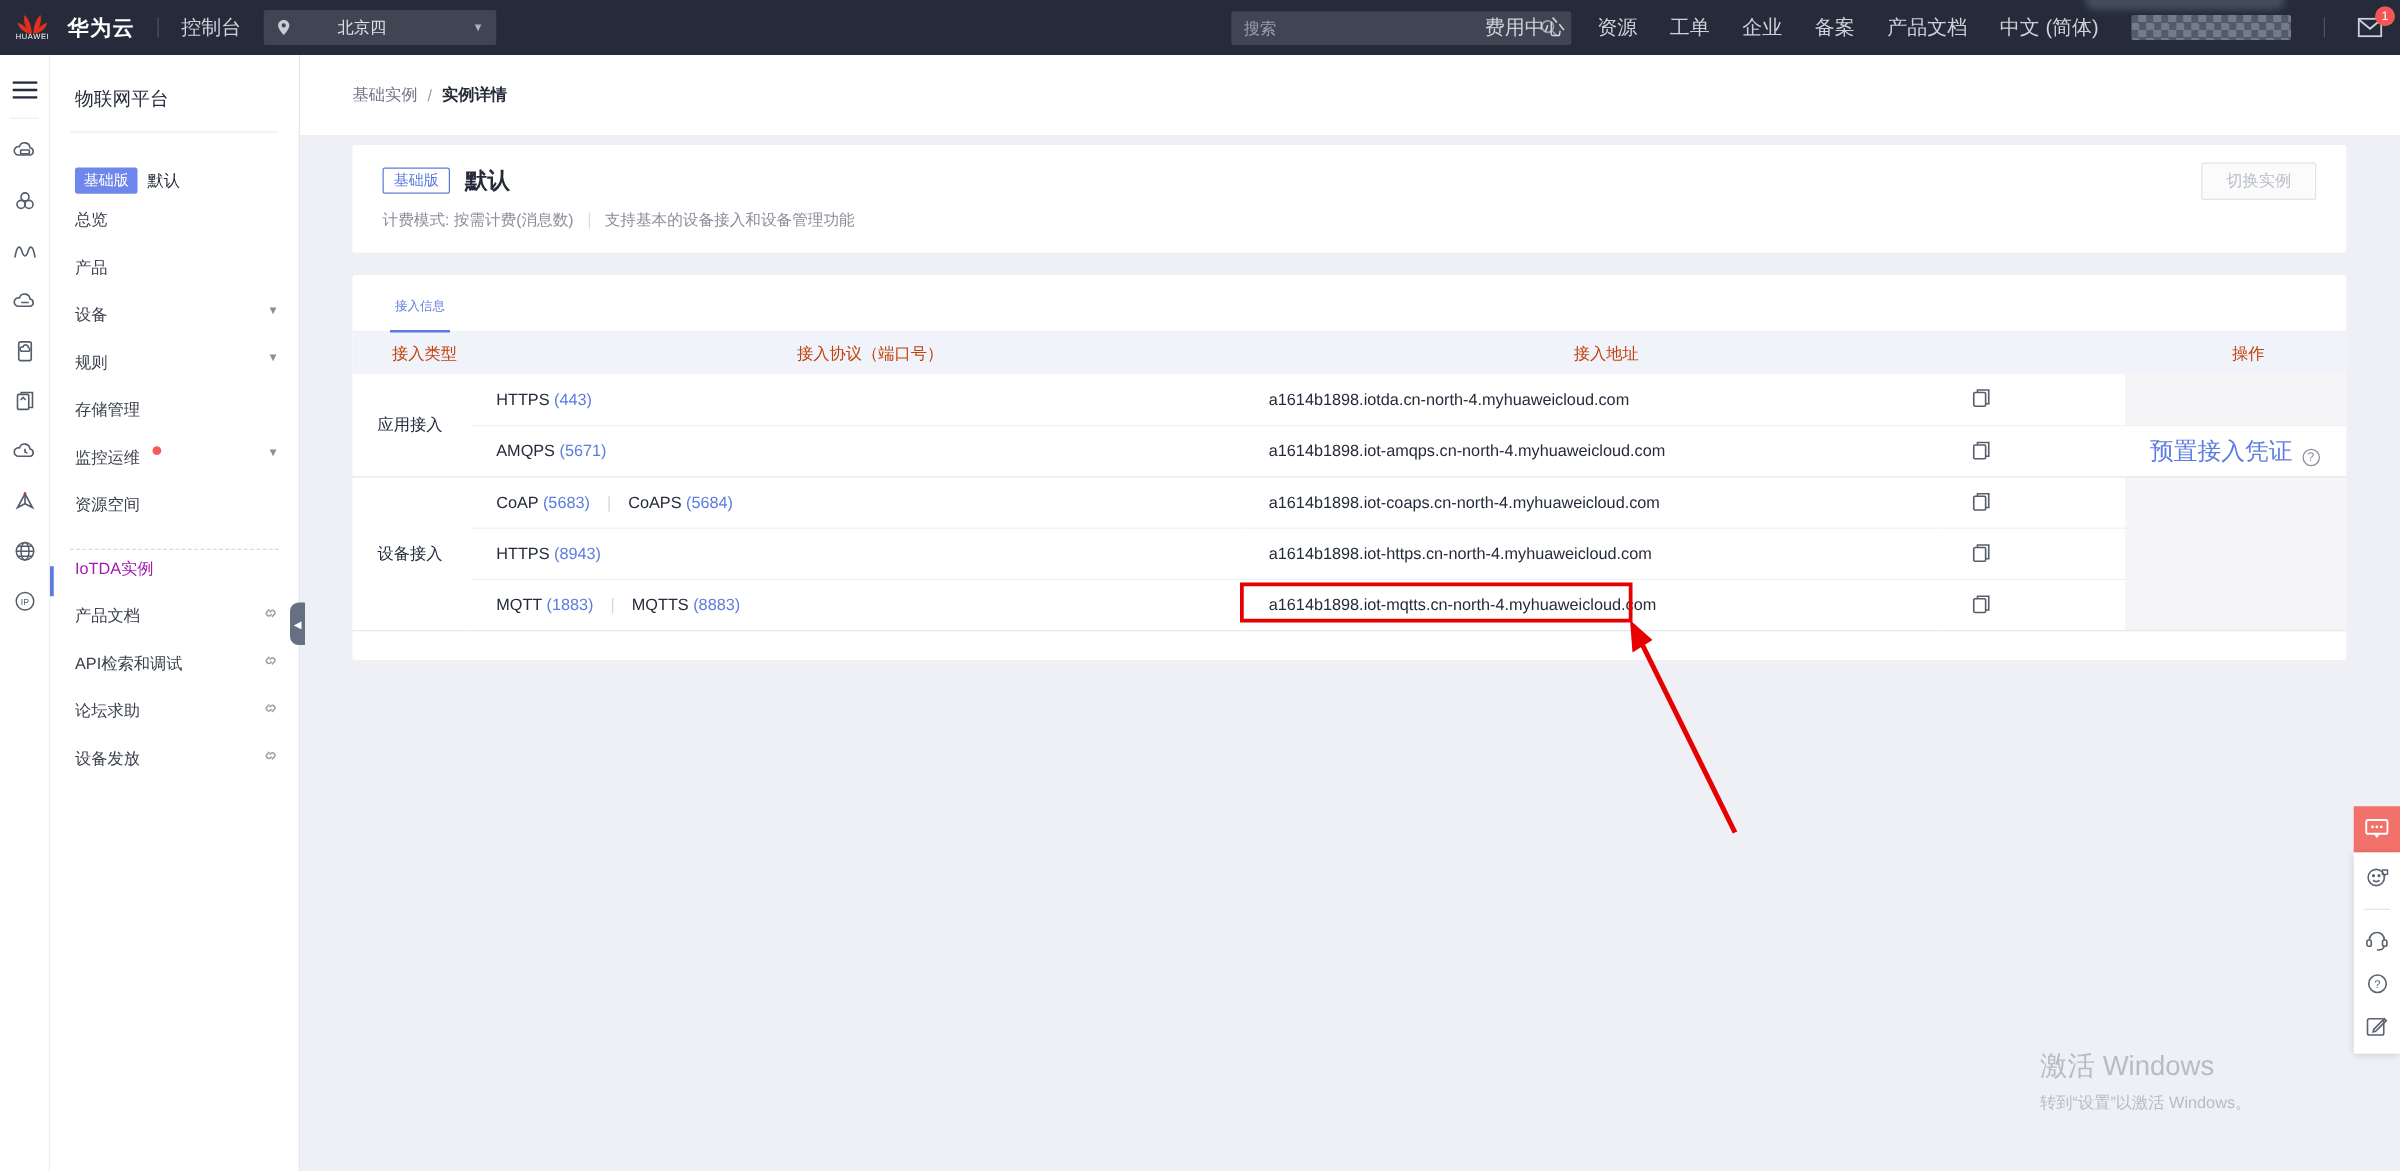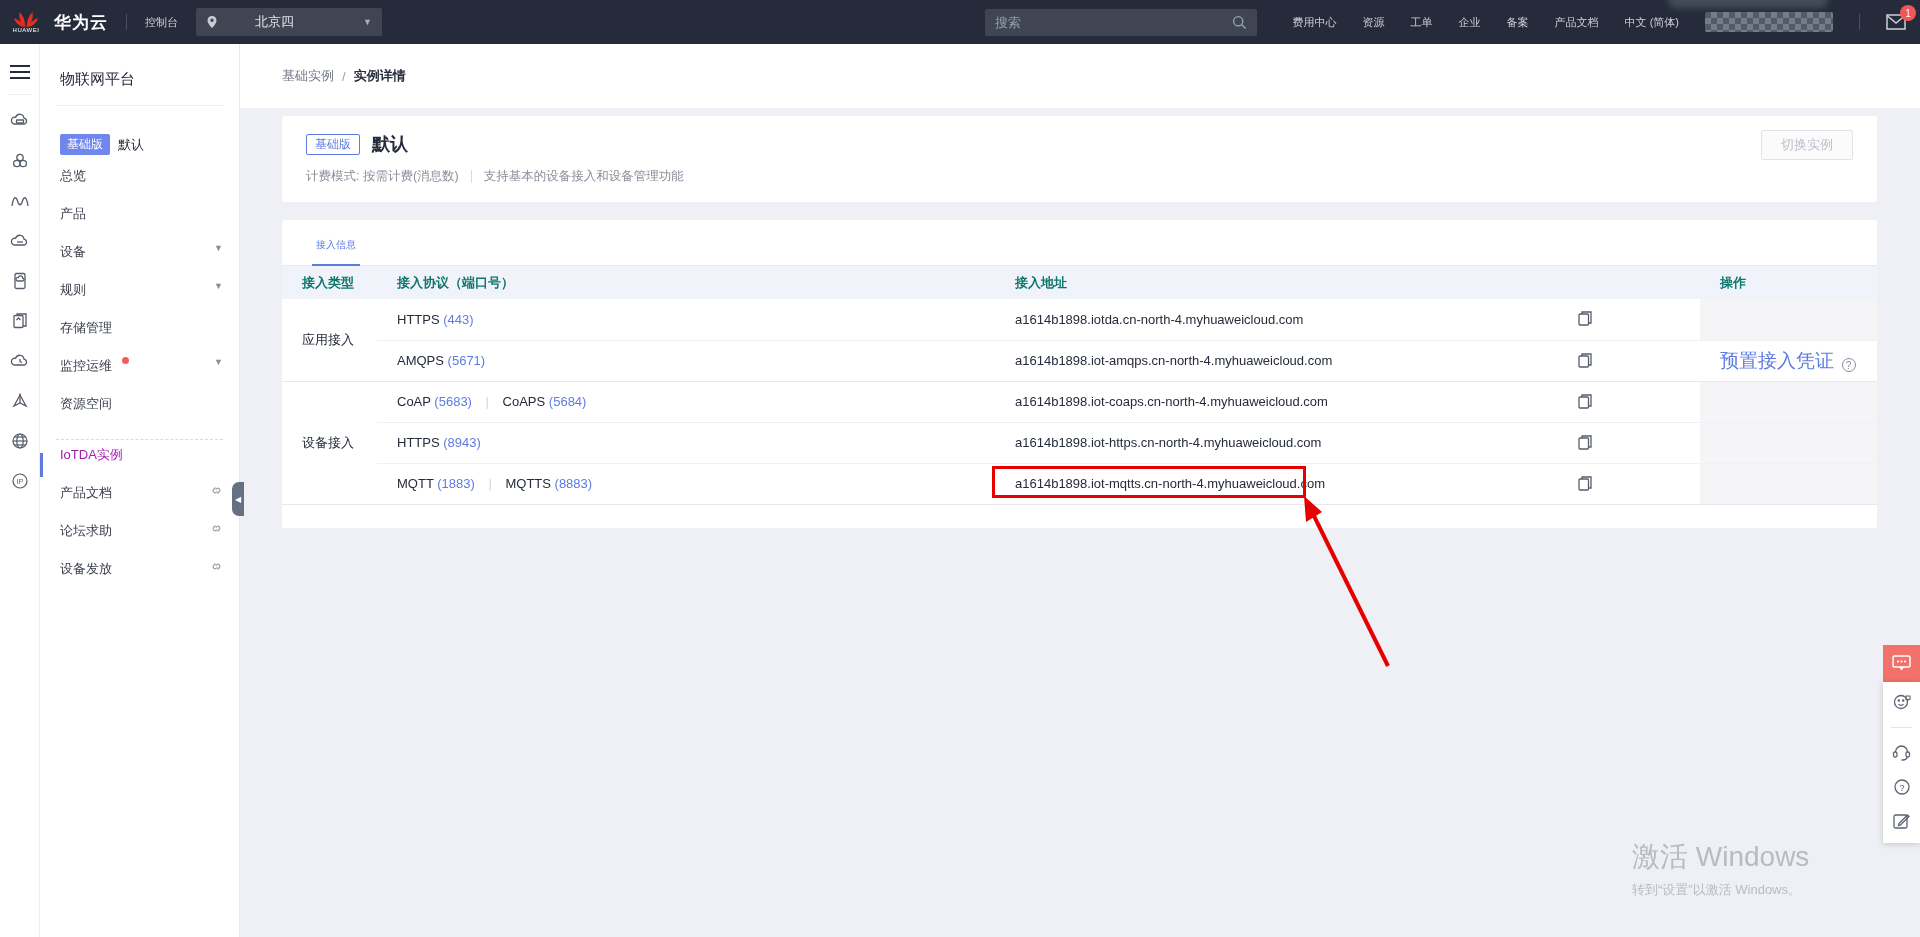--- a/index.html
+++ b/index.html
@@ -6,21 +6,21 @@
   html,body { width:1920px; height:937px; overflow:hidden; background:#eef0f5;
     font-family:"Liberation Sans","DejaVu Sans",sans-serif; }
 
   
   .topbar { position:absolute; left:0; top:0; width:1920px; height:44px;
     background:#252b3a; display:flex; align-items:center; z-index:50; }
   .logo-wrap { display:flex; flex-direction:column; align-items:center; margin-left:8px; width:36px; }
   .logo-text { color:#fff; font-size:6px; letter-spacing:.5px; margin-top:-1px; }
   .brand { color:#fff; font-size:17px; font-weight:bold; margin-left:10px; letter-spacing:1px; }
   .tb-sep { width:1px; height:16px; background:#4a5060; margin:0 18px; }
-  .tb-link { color:#ced1d9; font-size:11px; cursor:pointer; white-space:nowrap; }
+  .tb-link { color:#ced1d9; font-size:16px; cursor:pointer; white-space:nowrap; }
   .region-box { display:flex; align-items:center; background:#3f4552; border-radius:2px;
     height:28px; width:186px; margin-left:18px; padding:0 10px; color:#dfe2e8; font-size:13px; cursor:pointer;gap:29px; }
   .region-box .caret { margin-left:auto; font-size:9px; color:#aab0bc; }
   .search-box { position:absolute; left:985px; top:9px; width:272px; height:27px; background:#3f4552;
     border-radius:2px; display:flex; align-items:center; }
   .search-box input { flex:1; background:transparent; border:none; outline:none; color:#dfe2e8;
     font-size:13px; padding:0 10px; font-family:inherit; }
   .search-box input::placeholder { color:#99a0ad; }
   .tb-right { position:absolute; right:14px; top:0; height:44px; display:flex; align-items:center; gap:26px; }
   .mosaic { width:128px; height:20px; border-radius:2px; opacity:.95; filter:blur(.5px);
@@ -76,22 +76,22 @@
   .vsep { width:1px; height:13px; background:#d9dce3; margin:0 12px; }
   .switch-btn { position:absolute; right:24px; top:14px; width:92px; height:30px; background:#fbfbfc;
     border:1px solid #e2e4e9; border-radius:2px; color:#b9bec9; font-size:13px; cursor:not-allowed; }
 
   .card2 { left:42px; right:43px; top:176px; height:308px; }
   .tabrow { height:46px; border-bottom:1px solid #e8eaef; display:flex; align-items:flex-end; padding-left:30px; }
   .tab { font-size:10px; color:#5e7ce0; padding:0 4px 12px; border-bottom:2px solid #5e7ce0;
     margin-bottom:-1px; cursor:pointer; }
 
   table.acc { width:100%; border-collapse:collapse; table-layout:fixed; }
-  .acc th { background:#f0f3fa; height:33px; text-align:left; font-size:13px; color:#0f766e;
-    font-weight:bold; padding-left:20px; }
+  .acc th { background:#f0f3fa; height:33px; text-align:center; font-size:13px; color:#c2410c;
+    font-weight:normal; padding-left:20px; }
   .acc td { height:41px; font-size:13px; color:#252b3a; padding-left:20px; }
   .acc .c1 { width:95px; } .acc .c2 { width:618px; } .acc .c3 { width:560px; }
   .acc .c4 { width:145px; } .acc .c5 { width:177px; }
   .acc td.rowline { border-bottom:1px solid #f0f1f4; }
   .acc td.groupline { border-bottom:1px solid #e6e8ed; }
   .acc td.gray { background:#f5f5f7; }
   .port { color:#5e7ce0; cursor:pointer; }
   .proto-sep { color:#d3d6dd; margin:0 10px; }
   .copy-btn { background:none; border:none; cursor:pointer; padding:2px; display:inline-flex; }
   .action-link { color:#5e7ce0; font-size:19px; cursor:pointer; }
@@ -107,21 +107,21 @@
   .fl-red { position:absolute; right:0; top:645px; width:37px; height:37px; background:#f2716b;
     display:flex; align-items:center; justify-content:center; cursor:pointer; z-index:45; }
   .fl-panel { position:absolute; right:0; top:682px; width:37px; background:#fff;
     box-shadow:0 1px 6px rgba(0,0,0,.18); display:flex; flex-direction:column; align-items:center;
     padding:10px 0 12px; gap:15px; z-index:45; }
   .fl-ico { cursor:pointer; display:flex; }
   .fl-div { width:21px; height:1px; background:#e3e5ea; }
 
   
   .wm { position:absolute; left:1632px; top:838px; color:#aeb2bb; opacity:.85; z-index:5; }
-  .wm-1 { font-size:28px; }
+  .wm-1 { font-size:22px; }
   .wm-2 { font-size:13px; margin-top:5px; }
 </style>
 </head>
 <body>
 
 <div class="topbar">
   <div class="logo-wrap">
     <svg width="24" height="17" viewBox="0 0 24 17">
       <g fill="#e32f1e">
         <path d="M11 16 C7 13 4.5 8 5.5 1 C9 4 11 9 11.5 16 Z"></path>
@@ -283,20 +283,29 @@
       </li>
     <li class="menu-item">
         <span>资源空间</span>
       </li>
     <div class="menu-dashed"></div>
     <li class="menu-item active">
         <span>IoTDA实例</span>
       </li>
     <li class="menu-item">
         <span>产品文档</span>
+      <span class="ext">
+          <svg width="13" height="13" viewBox="0 0 13 13" fill="none" stroke="#9aa0ab" stroke-width="1.2">
+            <path d="M5.5 3.5 L3.5 5.5 a2 2 0 0 0 2.8 2.8 l1-1"></path>
+            <path d="M7.5 9.5 L9.5 7.5 a2 2 0 0 0 -2.8-2.8 l-1 1"></path>
+          </svg>
+        </span>
+      </li>
+    <li class="menu-item">
+        <span>API检索和调试</span>
       <span class="ext">
           <svg width="13" height="13" viewBox="0 0 13 13" fill="none" stroke="#9aa0ab" stroke-width="1.2">
             <path d="M5.5 3.5 L3.5 5.5 a2 2 0 0 0 2.8 2.8 l1-1"></path>
             <path d="M7.5 9.5 L9.5 7.5 a2 2 0 0 0 -2.8-2.8 l-1 1"></path>
           </svg>
         </span>
       </li>
     <li class="menu-item">
         <span>论坛求助</span>
       <span class="ext">

